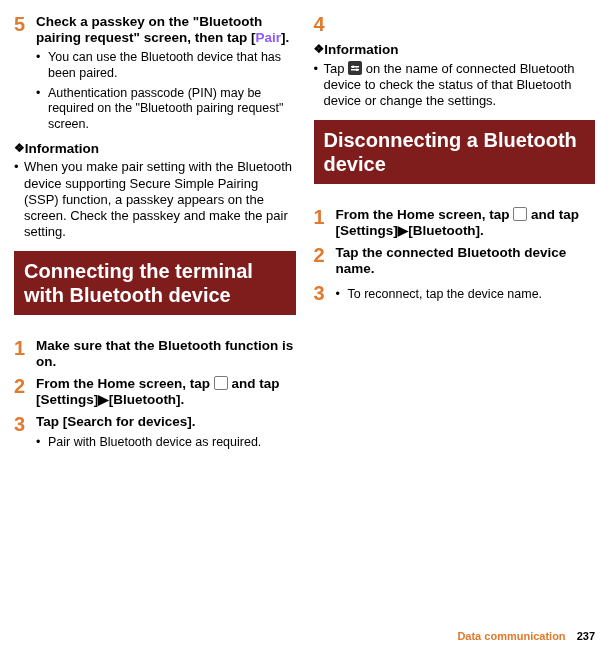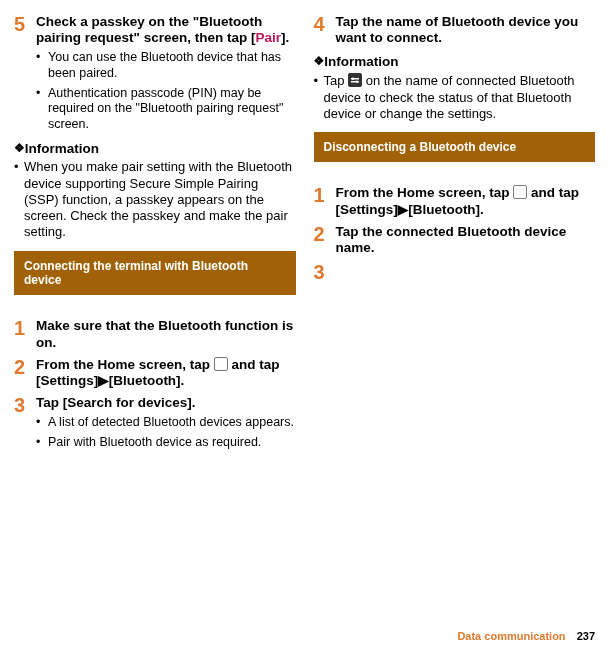--- a/index.html
+++ b/index.html
@@ -3,28 +3,28 @@
 <meta charset="utf-8">
 <style>
   html,body{margin:0;padding:0;background:#fff;color:#000;font-family:"Helvetica Neue",Arial,sans-serif;}
   .page{width:609px;height:648px;box-sizing:border-box;padding:10px 14px 8px 14px;position:relative;}
   .cols{display:flex;gap:18px;}
   .col{flex:1;min-width:0;font-size:12.5px;line-height:1.25;}
   .step{display:flex;margin:4px 0 6px 0;}
   .stepnum{color:#e07a2e;font-weight:700;font-size:20px;width:22px;flex-shrink:0;line-height:1;}
   .stepbody{flex:1;}
   .steptitle{font-weight:700;font-size:13.5px;line-height:1.2;}
-  .steptitle .accent{color:#be185d;}
+  .steptitle .accent{color:#8b5cf6;}
   .sub{margin:4px 0 0 0;padding-left:12px;position:relative;font-size:12.5px;font-weight:400;}
   .sub::before{content:"•";position:absolute;left:0;top:0;}
   .info-hdr{font-weight:700;font-size:13.5px;margin:8px 0 2px 0;}
   .info-marker{font-size:12px;vertical-align:1px;}
   .info-item{position:relative;padding-left:10px;font-size:13px;line-height:1.25;margin:2px 0;}
   .info-item::before{content:"•";position:absolute;left:0;top:0;}
-  .section-box{background:#a16207;color:#fff;font-weight:700;font-size:12px;padding:8px 10px;margin:10px 0 23px 0;line-height:1.2;}
+  .section-box{background:#7f1d1d;color:#fff;font-weight:700;font-size:20px;padding:8px 10px;margin:10px 0 23px 0;line-height:1.2;}
   .icon-sq{display:inline-block;width:14px;height:14px;border:1.5px solid #7a7a7a;border-radius:2px;vertical-align:-2px;box-sizing:border-box;position:relative;}
   .icon-sq.grid::after{content:"";position:absolute;left:2px;top:2px;right:2px;bottom:2px;background:
     radial-gradient(circle,#7a7a7a 0.7px,transparent 0.7px) 0 0/4px 4px;}
   .icon-bt{display:inline-block;width:14px;height:14px;background:#333;border-radius:2px;vertical-align:-2px;position:relative;}
   .icon-bt svg{position:absolute;left:0;top:0;}
   .arrow{font-weight:700;}
   .footer{position:absolute;bottom:6px;right:14px;font-size:11px;margin-left:44px;}
   .footer .sec{color:#e07a2e;font-weight:700;margin-right:8px;}
   .footer .pg{font-weight:700;}
 </style>
@@ -69,32 +69,30 @@
             <span class="icon-sq grid"></span>
             <span> and tap [Settings]</span><span class="arrow">▶</span><span>[Bluetooth].</span>
           </div>
         </div>
       </div>
 
       <div class="step">
         <div class="stepnum">3</div>
         <div class="stepbody">
           <div class="steptitle">Tap [Search for devices].</div>
-          <div class="sub">A list of detected Bluetooth devices appears.</div>
           <div class="sub">Pair with Bluetooth device as required.</div>
         </div>
       </div>
     </div>
 
     <div class="col">
 
       <div class="step">
         <div class="stepnum">4</div>
         <div class="stepbody">
-          <div class="steptitle">Tap the name of Bluetooth device you want to connect.</div>
         </div>
       </div>
 
       <div class="info-hdr">
         <span class="info-marker">❖</span><span>Information</span>
       </div>
       <div class="info-item">
         <span>Tap </span><span class="icon-bt"><svg width="14" height="14" viewBox="0 0 14 14">
               <rect x="3" y="5" width="8" height="1.5" fill="#fff"></rect>
               <rect x="3" y="8" width="8" height="1.5" fill="#fff"></rect>
@@ -119,20 +117,21 @@
       <div class="step">
         <div class="stepnum">2</div>
         <div class="stepbody">
           <div class="steptitle">Tap the connected Bluetooth device name.</div>
         </div>
       </div>
 
       <div class="step">
         <div class="stepnum">3</div>
         <div class="stepbody">
+          <div class="sub">To reconnect, tap the device name.</div>
         </div>
       </div>
 
     </div>
   </div>
 
   <div class="footer">
     <span class="sec">Data communication</span>
     <span class="pg">237</span>
   </div>

